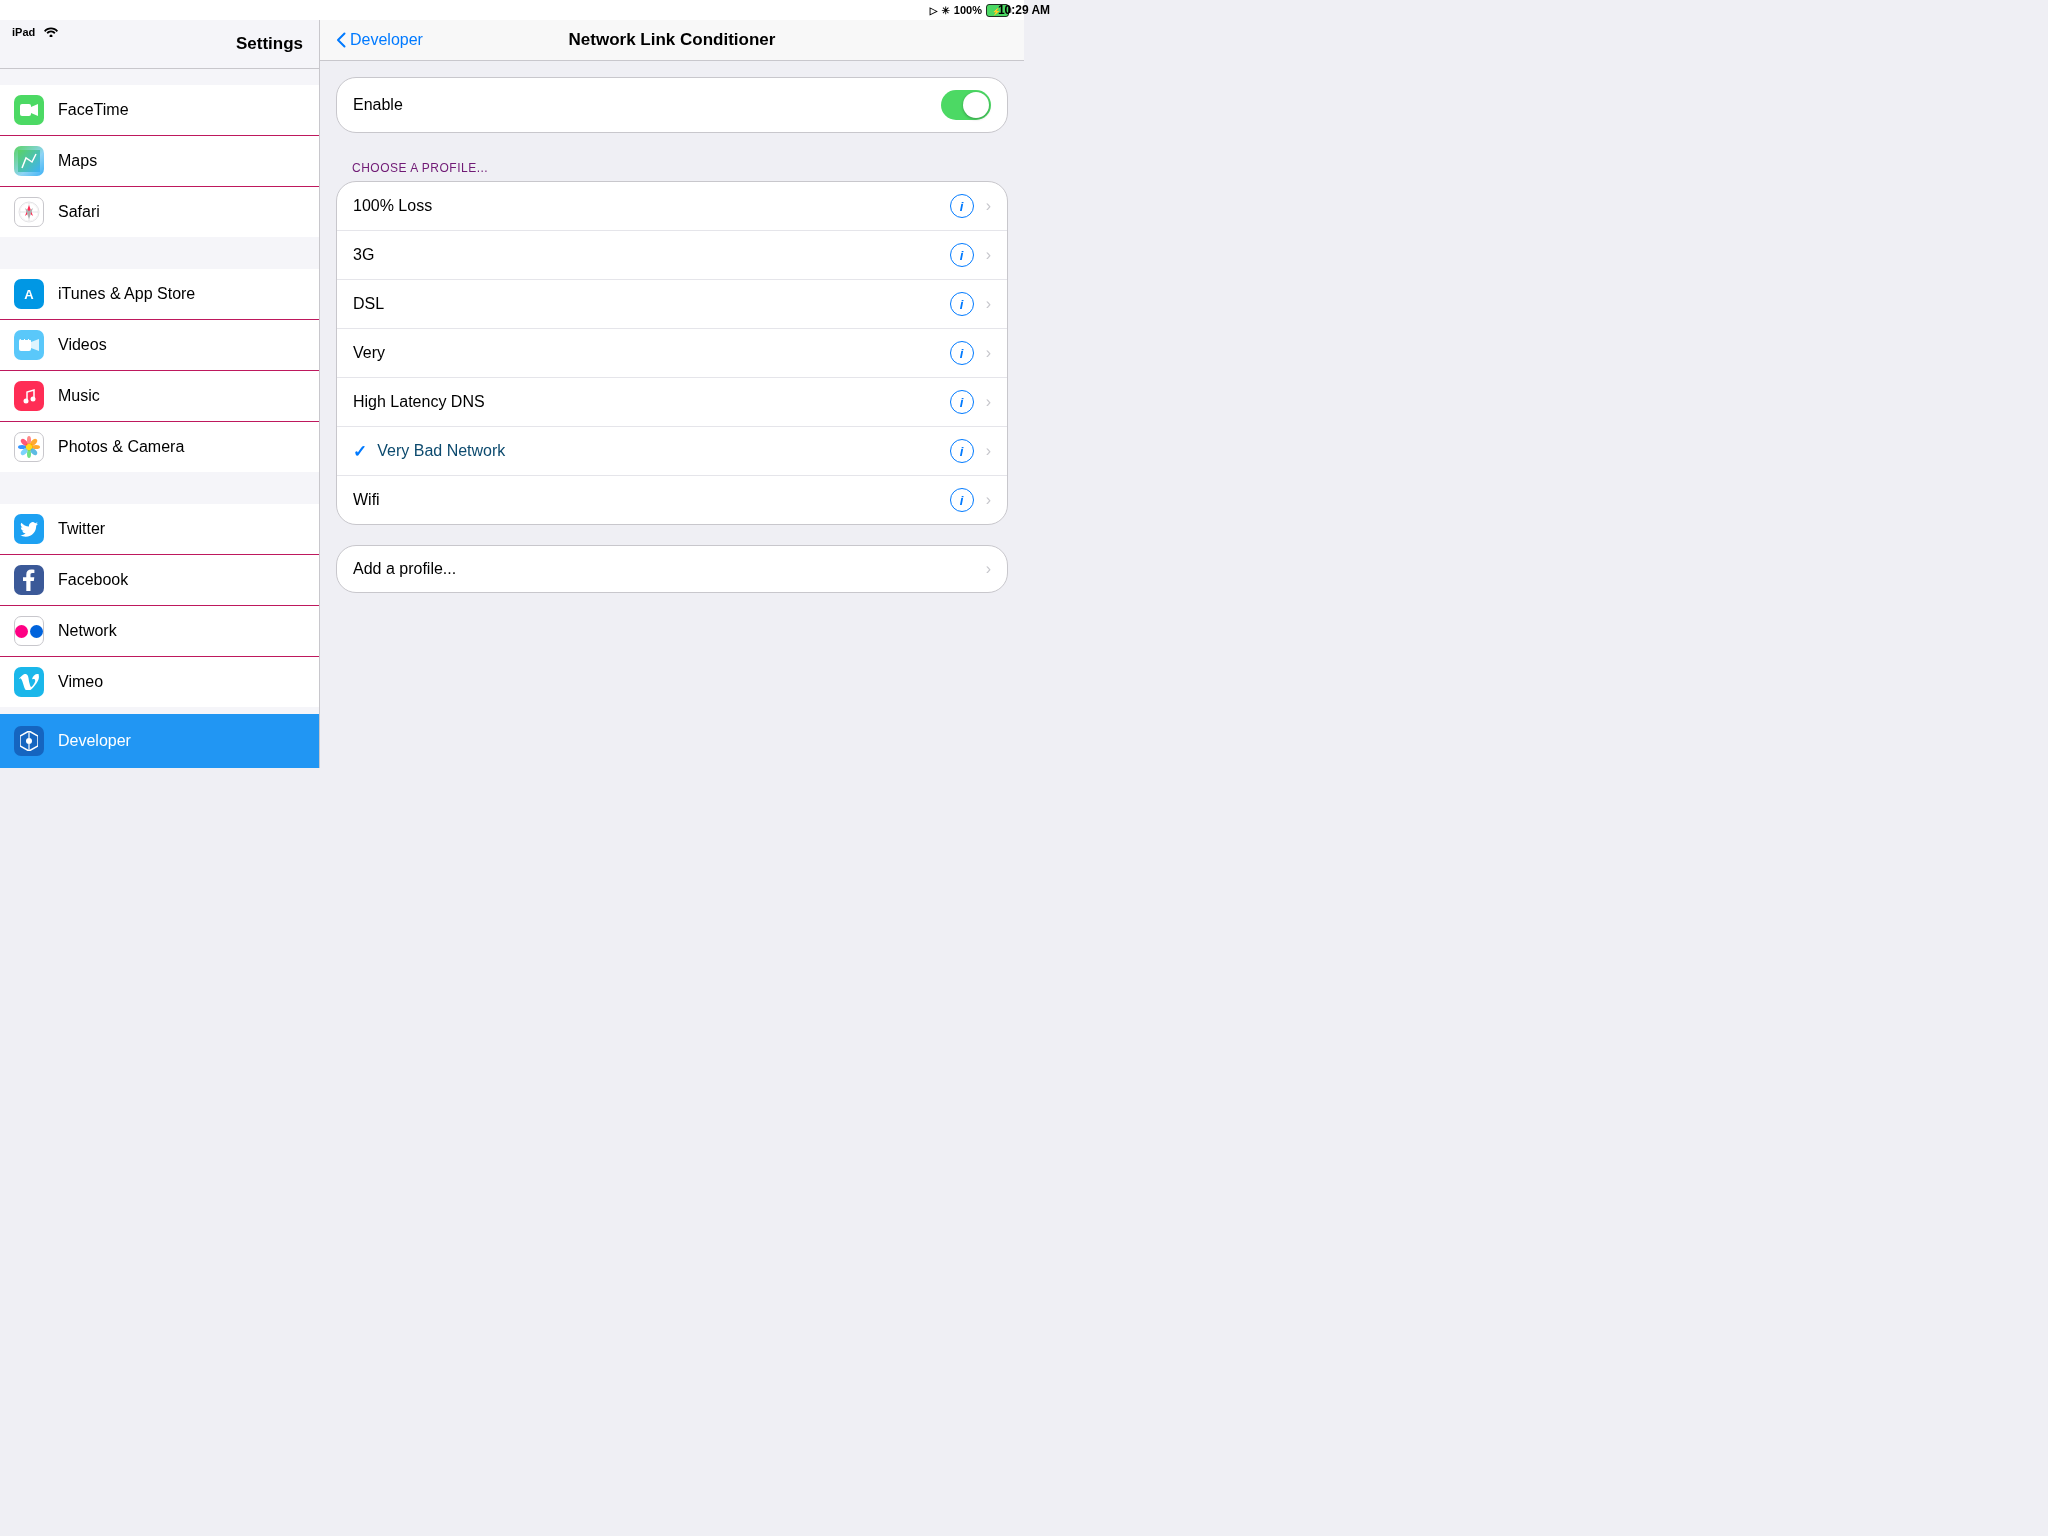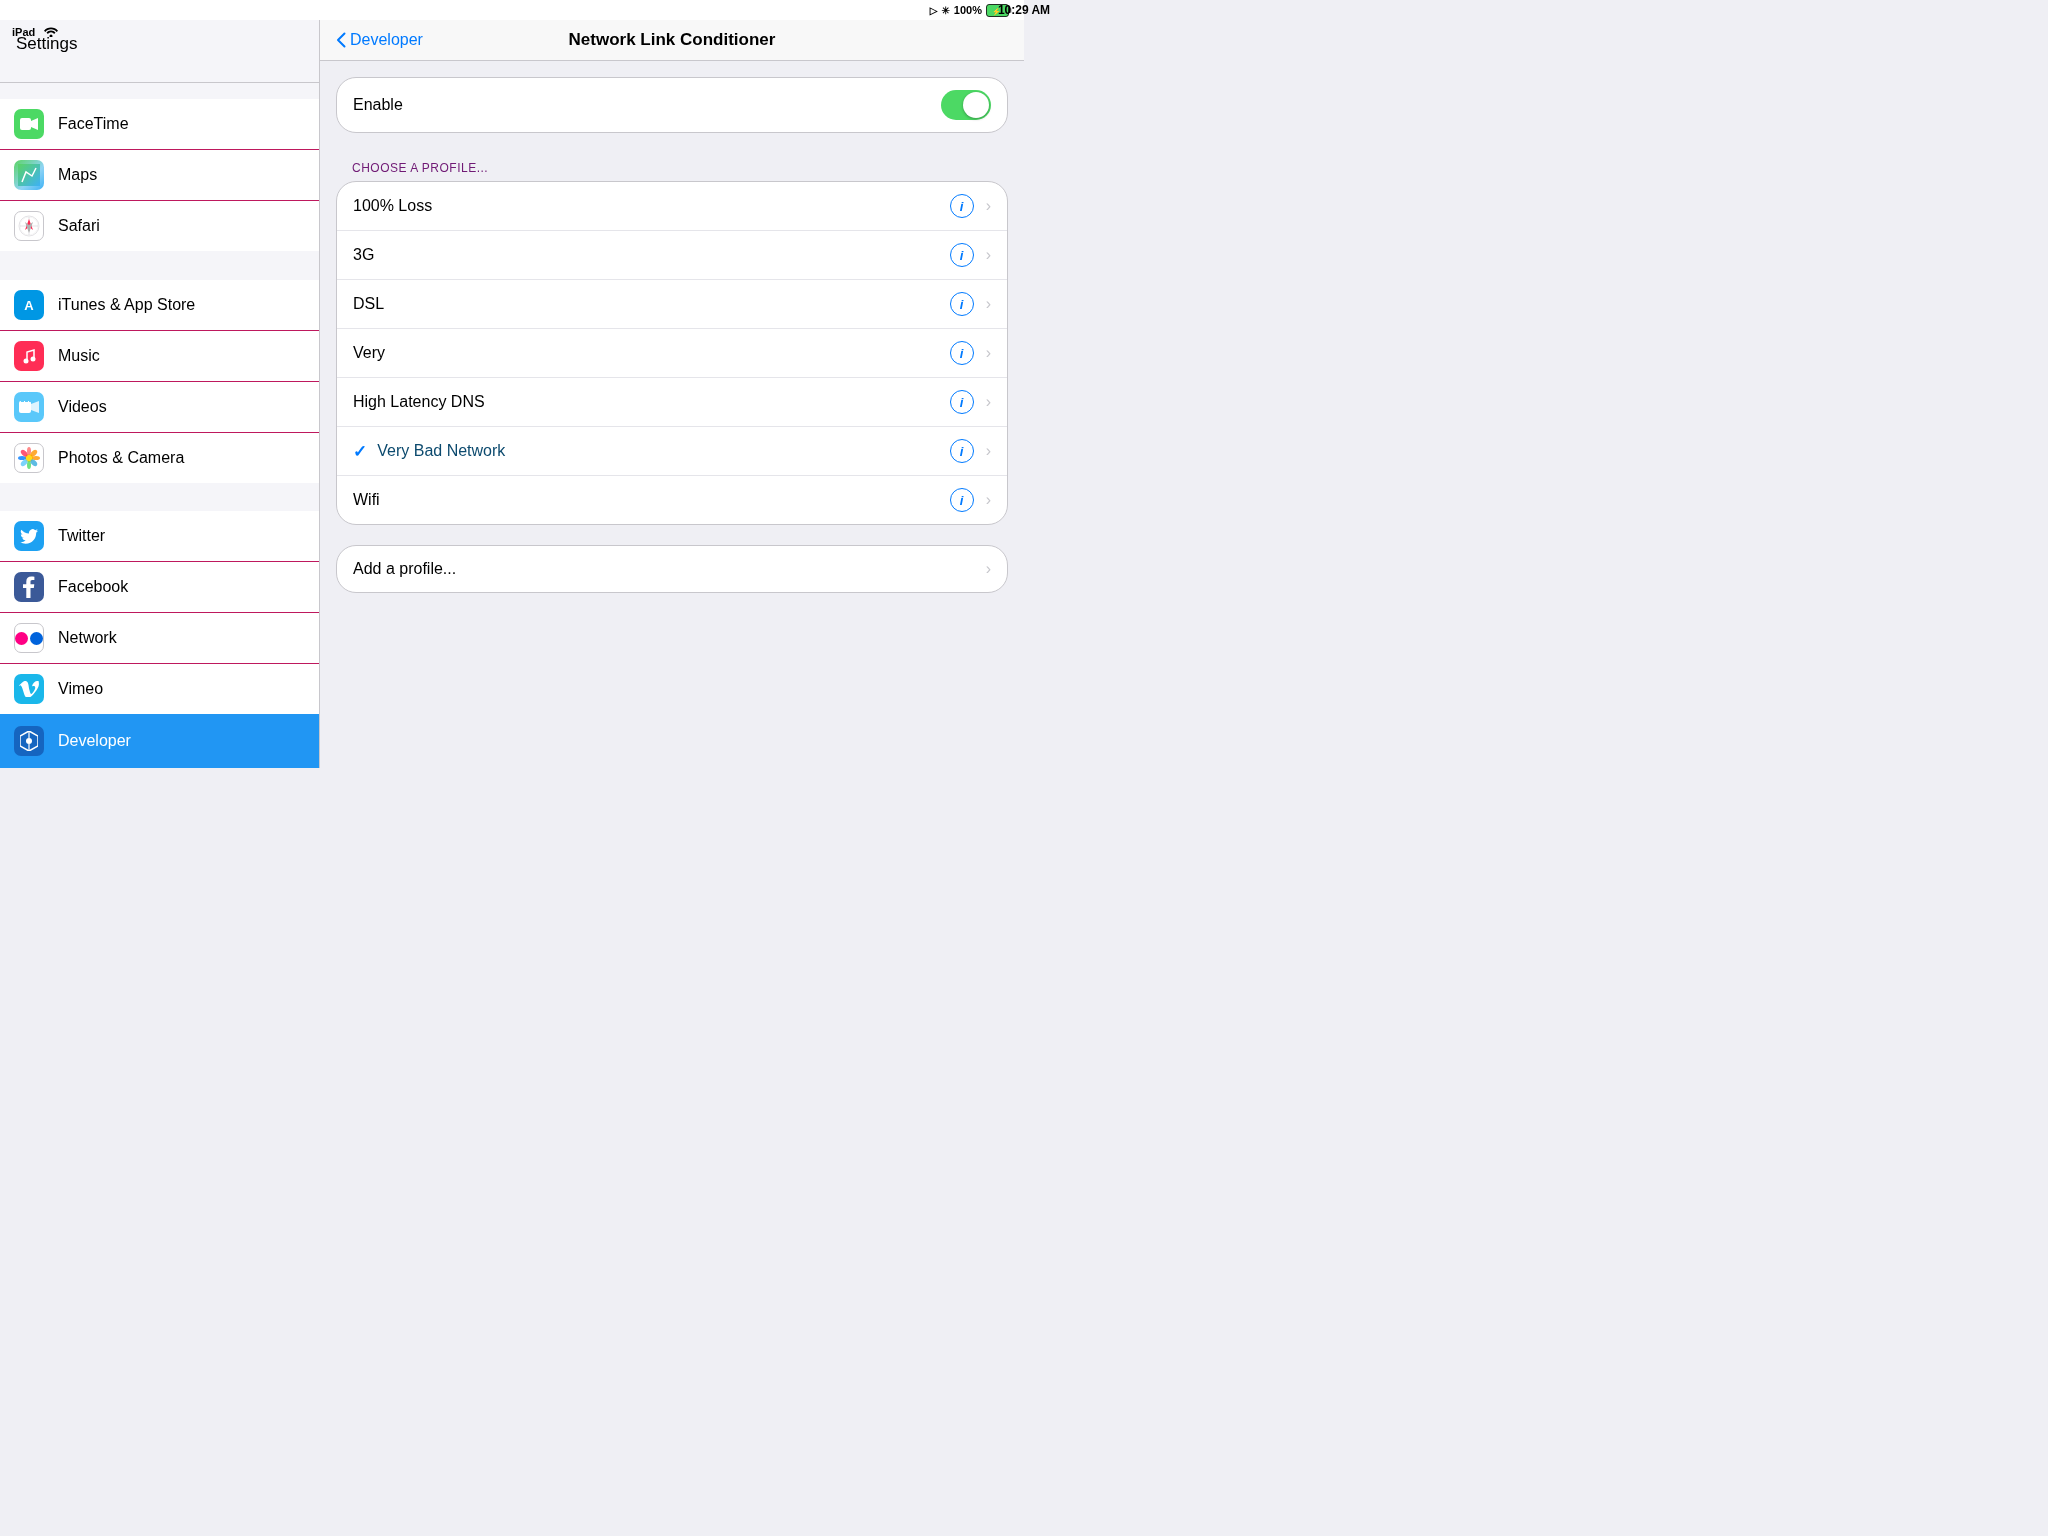--- a/index.html
+++ b/index.html
@@ -41,24 +41,24 @@
     .sidebar {
       width: 320px;
       background: #f5f5f9;
       border-right: 1px solid #c8c7cc;
       display: flex;
       flex-direction: column;
       flex-shrink: 0;
       overflow-y: auto;
     }
     .sidebar-header {
-      padding: 14px 16px 28px;
+      padding: 14px 16px 14px;
       font-size: 17px;
-      font-weight: 400;
-      text-align: left;
+      font-weight: 700;
+      text-align: right;
       background: #f5f5f9;
       border-bottom: 1px solid #c8c7cc;
     }
     .sidebar-group {
       margin-top: 16px;
       background: white;
     }
     .sidebar-item {
       display: flex;
       align-items: center;
@@ -333,40 +333,40 @@
       <div class="sidebar-item">
         <div class="icon icon-itunes" style="background:#0097E4;border-radius:7px;display:flex;align-items:center;justify-content:center;">
           <svg width="20" height="20" viewBox="0 0 20 20">
             <circle cx="10" cy="10" r="9" fill="#0097E4"></circle>
             <text x="10" y="15" text-anchor="middle" font-size="13" font-weight="900" fill="white" font-family="Arial">A</text>
           </svg>
         </div>
         <span class="item-label">iTunes &amp; App Store</span>
       </div>
       <div class="sidebar-item">
-        <div class="icon icon-music" style="background:#FF2D55;border-radius:7px;display:flex;align-items:center;justify-content:center;">
-          <svg width="18" height="18" viewBox="0 0 18 18">
-            <path d="M7 14 L7 5 L14 3 L14 12" stroke="white" stroke-width="1.5" fill="none"></path>
-            <circle cx="6" cy="14" r="2.5" fill="white"></circle>
-            <circle cx="13" cy="12" r="2.5" fill="white"></circle>
-          </svg>
-        </div>
-        <span class="item-label">Music</span>
-      </div>
-      <div class="sidebar-item">
         <div class="icon" style="background:#5AC8FA;border-radius:7px;display:flex;align-items:center;justify-content:center;">
           <svg width="20" height="16" viewBox="0 0 20 16">
             <rect x="0" y="2" width="12" height="12" rx="2" fill="white"></rect>
             <polygon points="12,5 20,2 20,14 12,11" fill="white" opacity="0.8"></polygon>
             <rect x="2" y="0" width="3" height="3" fill="#5AC8FA" rx="0.5"></rect>
             <rect x="6" y="0" width="3" height="3" fill="#5AC8FA" rx="0.5"></rect>
             <rect x="10" y="0" width="3" height="3" fill="#5AC8FA" rx="0.5"></rect>
           </svg>
         </div>
         <span class="item-label">Videos</span>
+      </div>
+      <div class="sidebar-item">
+        <div class="icon icon-music" style="background:#FF2D55;border-radius:7px;display:flex;align-items:center;justify-content:center;">
+          <svg width="18" height="18" viewBox="0 0 18 18">
+            <path d="M7 14 L7 5 L14 3 L14 12" stroke="white" stroke-width="1.5" fill="none"></path>
+            <circle cx="6" cy="14" r="2.5" fill="white"></circle>
+            <circle cx="13" cy="12" r="2.5" fill="white"></circle>
+          </svg>
+        </div>
+        <span class="item-label">Music</span>
       </div>
       <div class="sidebar-item">
         <div class="icon" style="background:white;border:1px solid #c8c7cc;border-radius:7px;display:flex;align-items:center;justify-content:center;overflow:hidden;">
           <svg width="22" height="22" viewBox="0 0 22 22">
             <circle cx="11" cy="11" r="4" fill="#FFD700" opacity="0.9"></circle>
             <ellipse cx="11" cy="4" rx="2" ry="4" fill="#FF6B6B" opacity="0.8"></ellipse>
             <ellipse cx="11" cy="18" rx="2" ry="4" fill="#4CD964" opacity="0.8"></ellipse>
             <ellipse cx="4" cy="11" rx="4" ry="2" fill="#007AFF" opacity="0.8"></ellipse>
             <ellipse cx="18" cy="11" rx="4" ry="2" fill="#FF9500" opacity="0.8"></ellipse>
             <ellipse cx="6.2" cy="6.2" rx="2.5" ry="4" fill="#FF2D55" opacity="0.8" transform="rotate(-45 6.2 6.2)"></ellipse>

